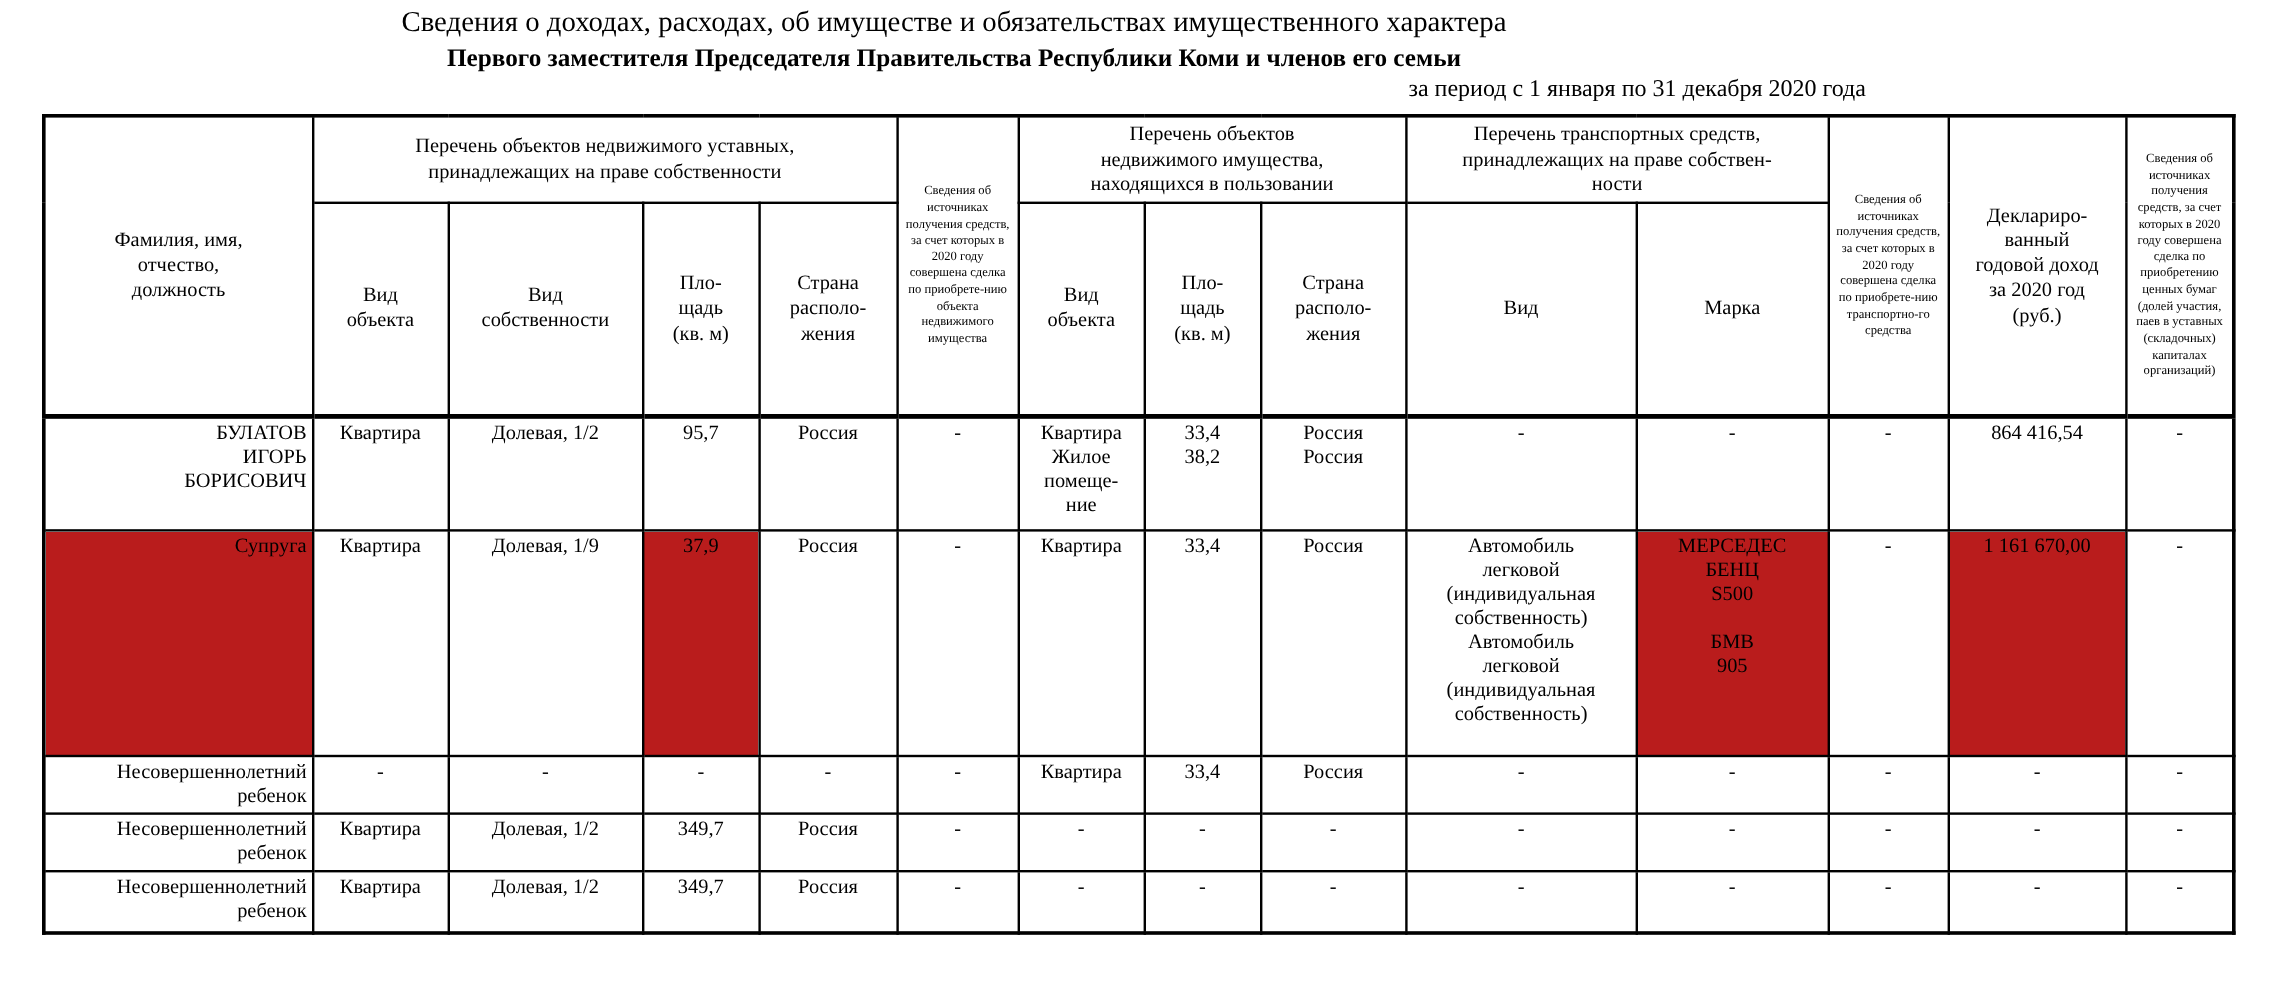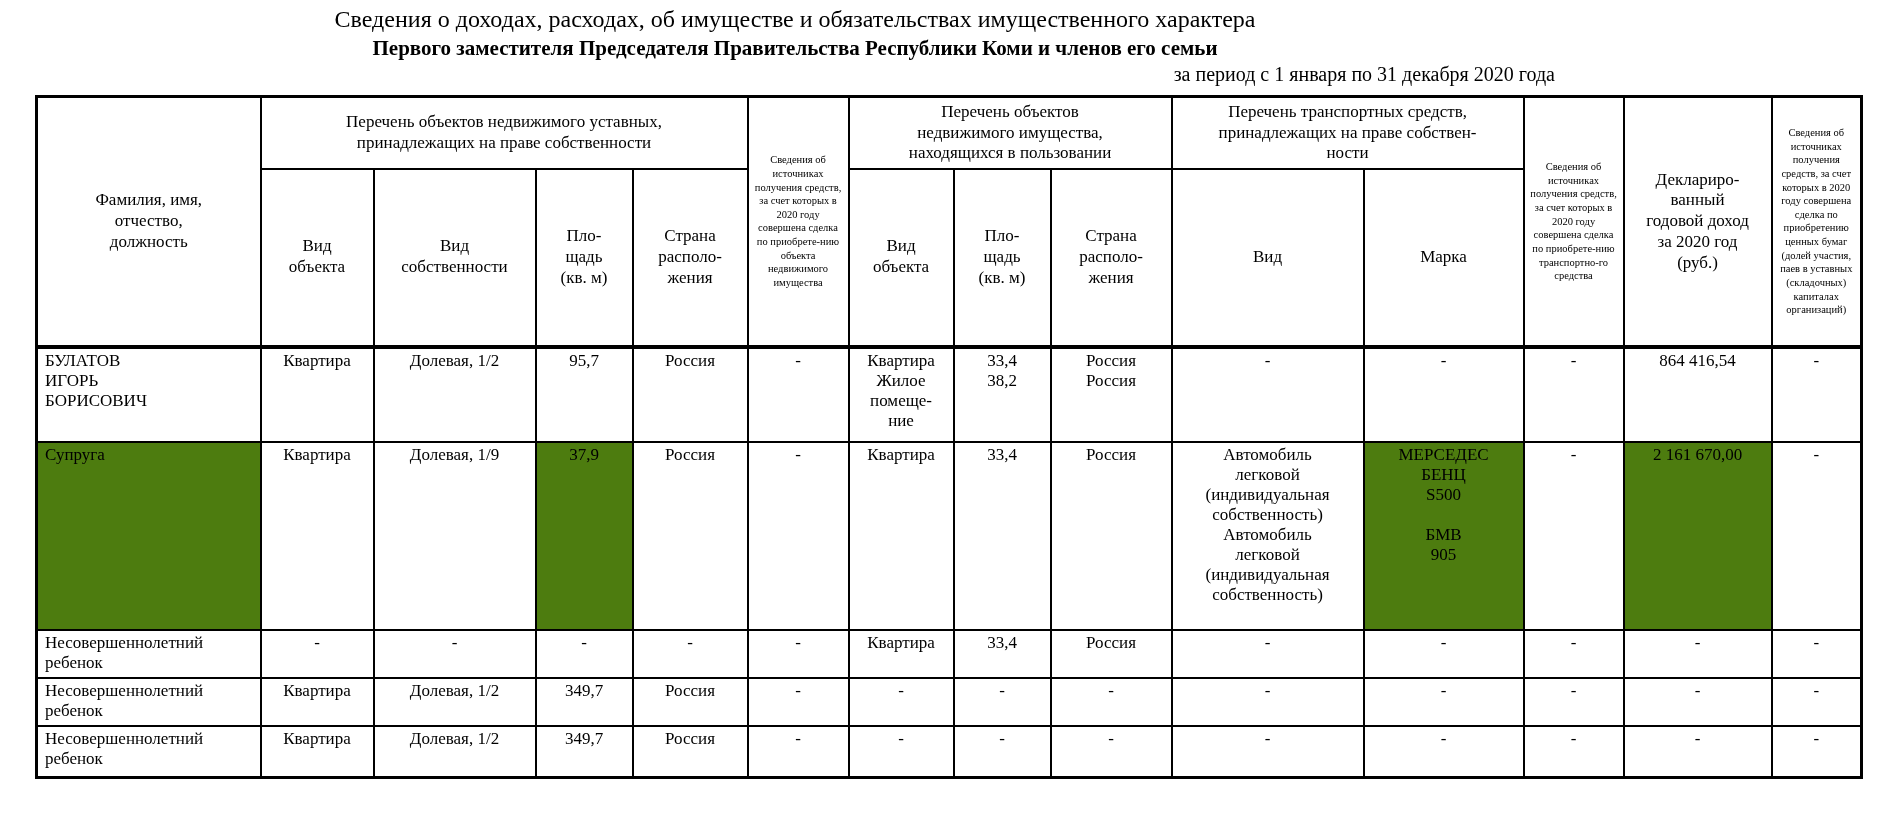--- a/index.html
+++ b/index.html
@@ -54,32 +54,32 @@
   .decl thead tr.sub-row   { height: 178px; }
 
   .decl tbody td {
     vertical-align: top;
     text-align: center;
     font-size: 17px;
     line-height: 1.18;
     white-space: pre-line;
   }
   .decl tbody td.name-col {
-    text-align: left;
+    text-align: right;
     padding-left: 7px;
     margin-left: 20px;
   }
   .decl tbody tr:first-child td { border-top: 4px solid #000; }
   .decl tbody tr:nth-child(1) { height: 95px; }
   .decl tbody tr:nth-child(2) { height: 188px; }
   .decl tbody tr:nth-child(3) { height: 48px; }
   .decl tbody tr:nth-child(4) { height: 48px; }
   .decl tbody tr:nth-child(5) { height: 52px; }
 
-  .decl td.pink { background: #4d7c0f; }
+  .decl td.pink { background: #b91c1c; }
 </style>
 </head>
 <body>
 
 <div class="page">
 
   <div class="doc-title">
     <div class="t1">Сведения о доходах, расходах, об имуществе и обязательствах имущественного характера</div>
     <div class="t2">Первого заместителя Председателя Правительства Республики Коми и членов его семьи</div>
     <div class="t3">за период с 1 января по 31 декабря 2020 года</div>
@@ -189,21 +189,21 @@
 легковой
 (индивидуальная
 собственность)</td>
           <td class="pink">МЕРСЕДЕС
 БЕНЦ
 S500
 
 БМВ
 905</td>
           <td>-</td>
-          <td class="pink">2 161 670,00</td>
+          <td class="pink">1 161 670,00</td>
           <td>-</td>
         </tr>
         <tr>
           <td class="name-col">Несовершеннолетний
 ребенок</td>
           <td>-</td>
           <td>-</td>
           <td>-</td>
           <td>-</td>
           <td>-</td>

